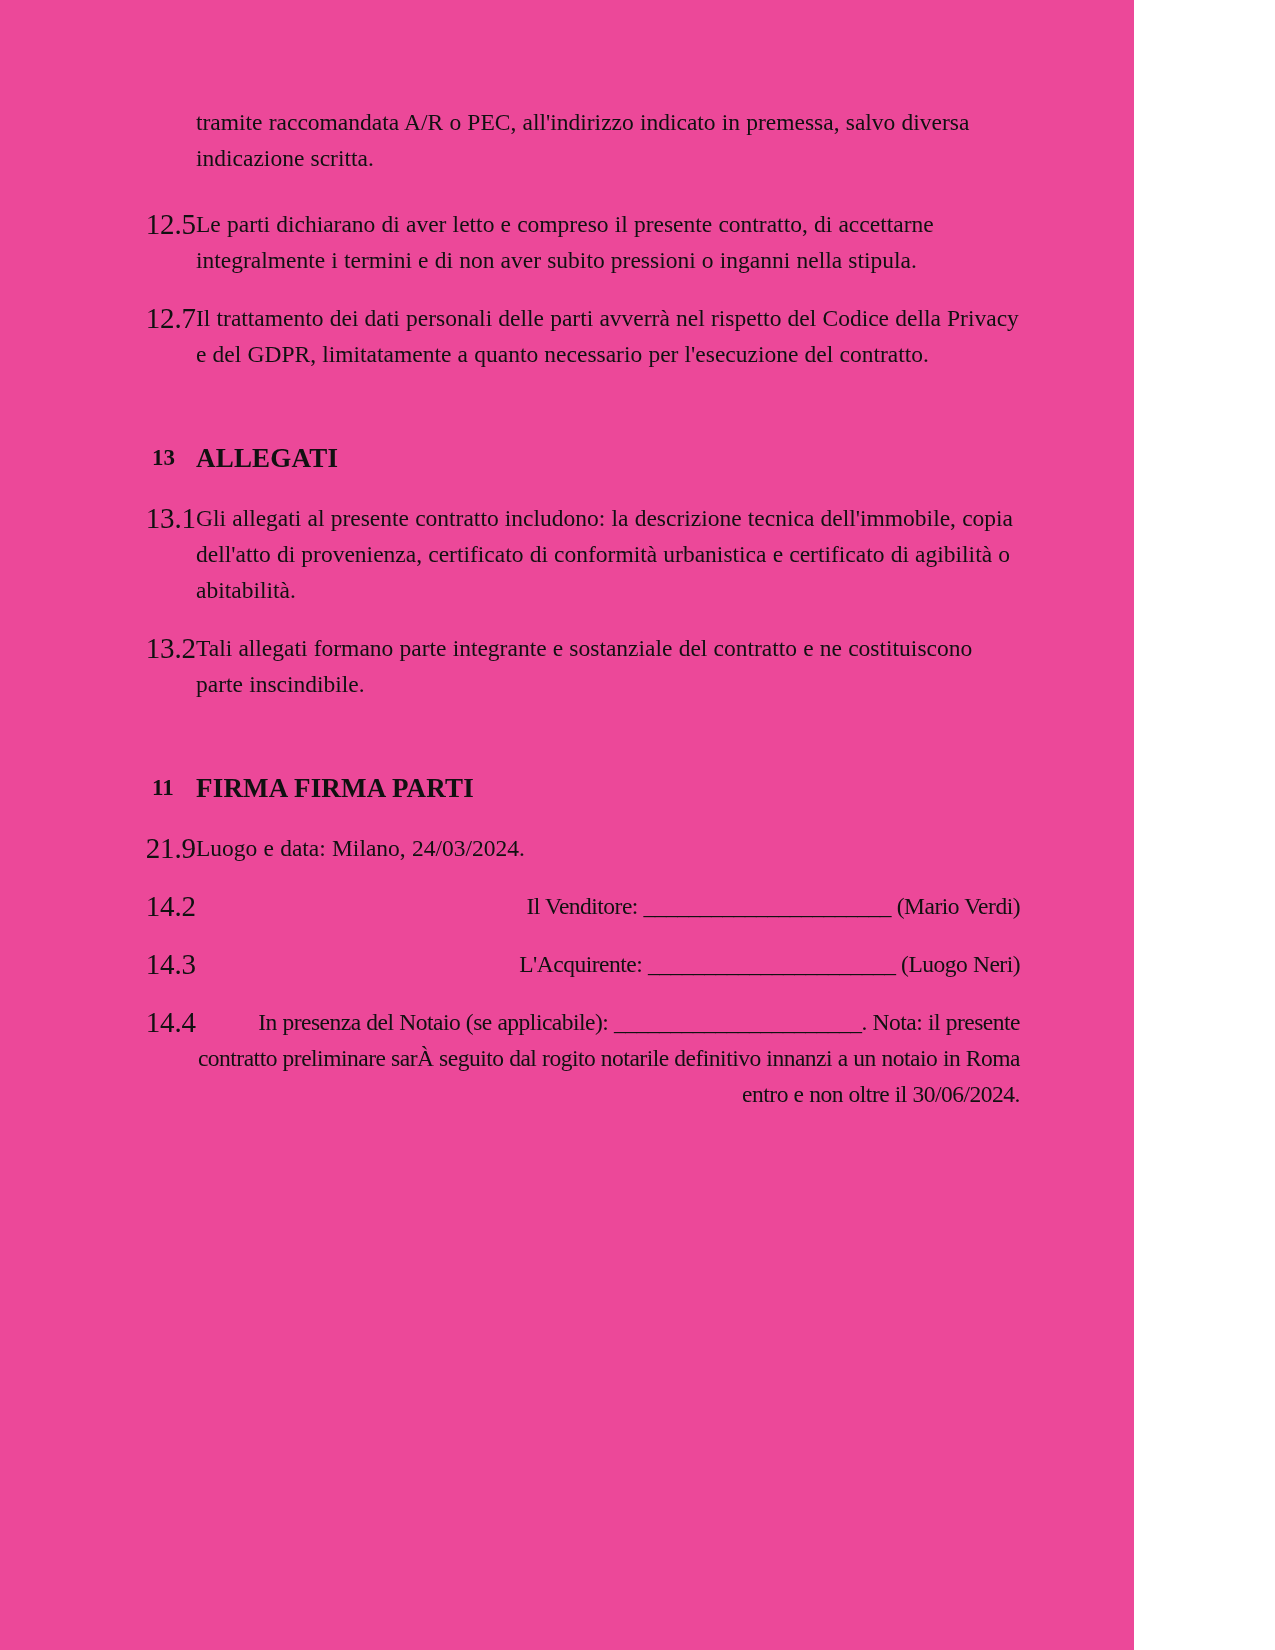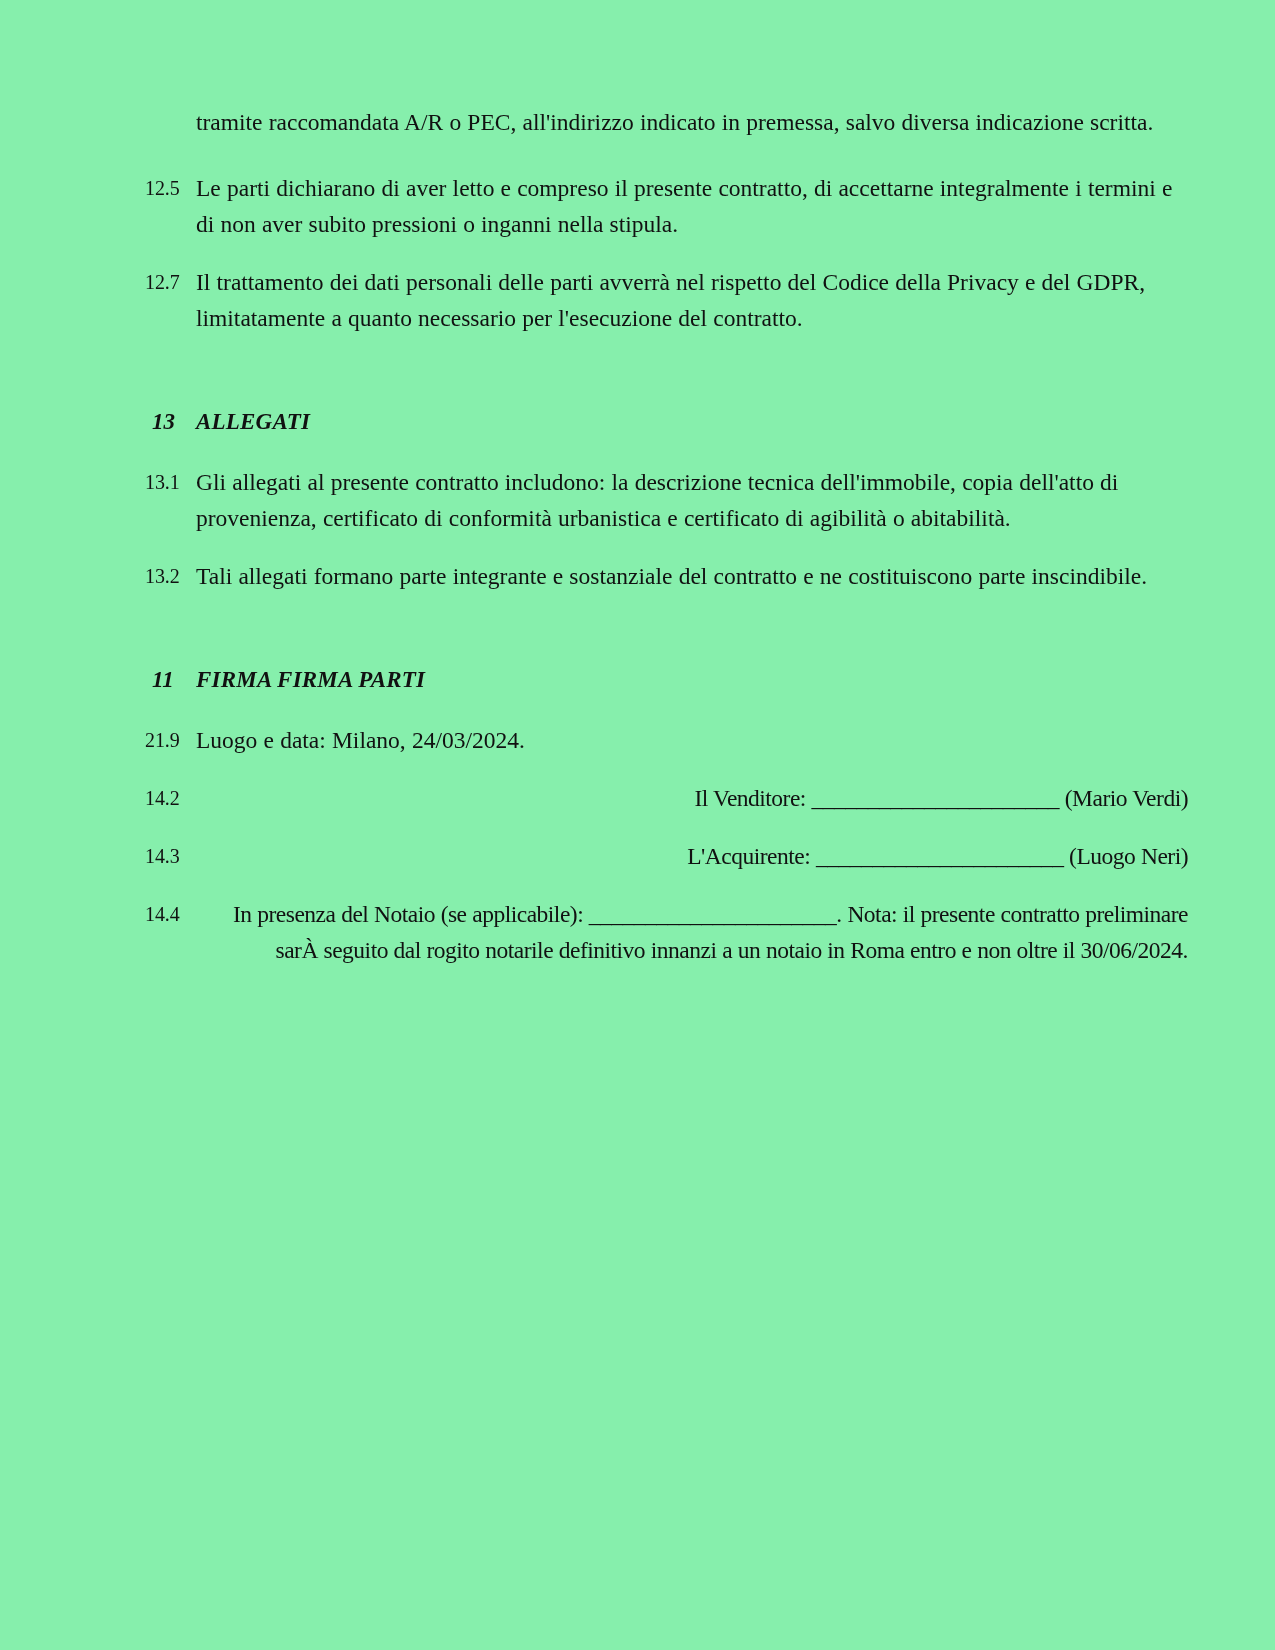--- a/index.html
+++ b/index.html
@@ -14,41 +14,42 @@
     position: relative;
     font-family: "Liberation Serif", "DejaVu Serif", serif;
     color: #111111;
     -webkit-font-smoothing: antialiased;
   }
 
   .page {
     position: absolute;
     top: 0;
     left: 0;
-    width: 1275px;
+    width: 1134px;
     height: 1650px;
     box-sizing: border-box;
-    padding: 104px 87px 0 145px;
-    background: #86efac;
+    padding: 104px 114px 0 145px;
+    background: #ec4899;
   }
 
   
   .clause {
     display: flex;
     align-items: flex-start;
     margin: 0 0 22px 0;
   }
   .clause-num {
     flex: 0 0 51px;
     width: 51px;
-    font-size: 20px;
+    font-size: 29px;
     line-height: 36px;
     color: #111111;
     white-space: nowrap;
     letter-spacing: -0.1px;
+    text-align: right;
   }
   .clause-body {
     flex: 1 1 auto;
     font-size: 23.5px;
     line-height: 36px;
     color: #111111;
     text-align: left;
     word-spacing: 0.3px;
   }
 
@@ -56,35 +57,34 @@
   .clause.continuation {
     margin-bottom: 30px;
   }
 
   
   .section-heading {
     display: flex;
     align-items: flex-start;
     margin: 0 0 26px 0;
     padding-top: 48px;
-    font-style: italic;
   }
   .section-heading .heading-num {
     flex: 0 0 51px;
     width: 51px;
     font-size: 23px;
     line-height: 32px;
     font-weight: bold;
     text-align: left;
     padding-left: 7px;
     box-sizing: border-box;
   }
   .section-heading .heading-title {
     flex: 1 1 auto;
-    font-size: 23px;
+    font-size: 27px;
     line-height: 32px;
     font-weight: bold;
     letter-spacing: 0.2px;
   }
 
   
   .blank {
     letter-spacing: -0.5px;
     text-align: right;
   }

